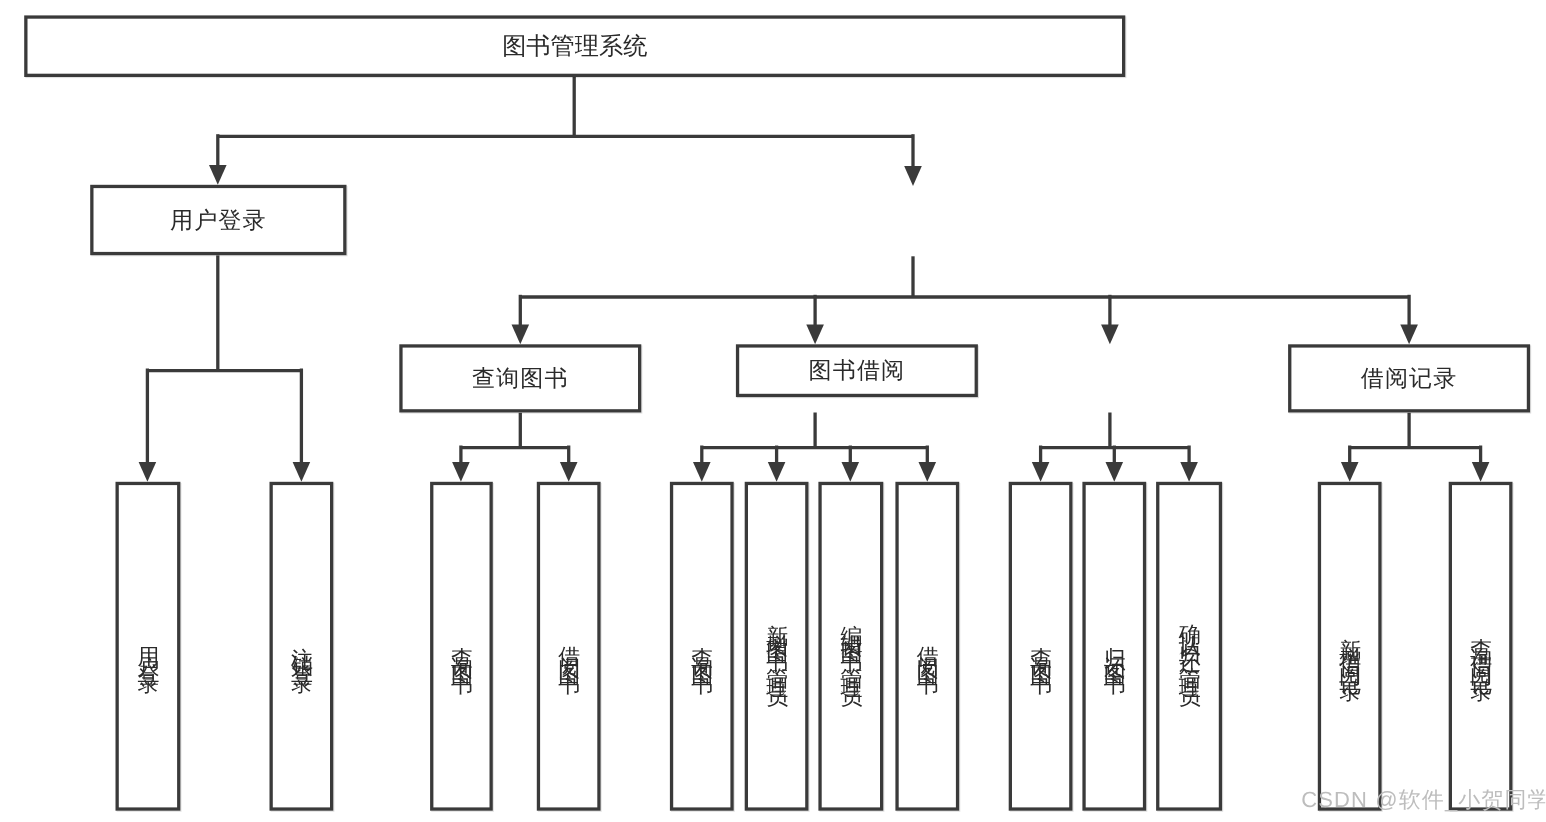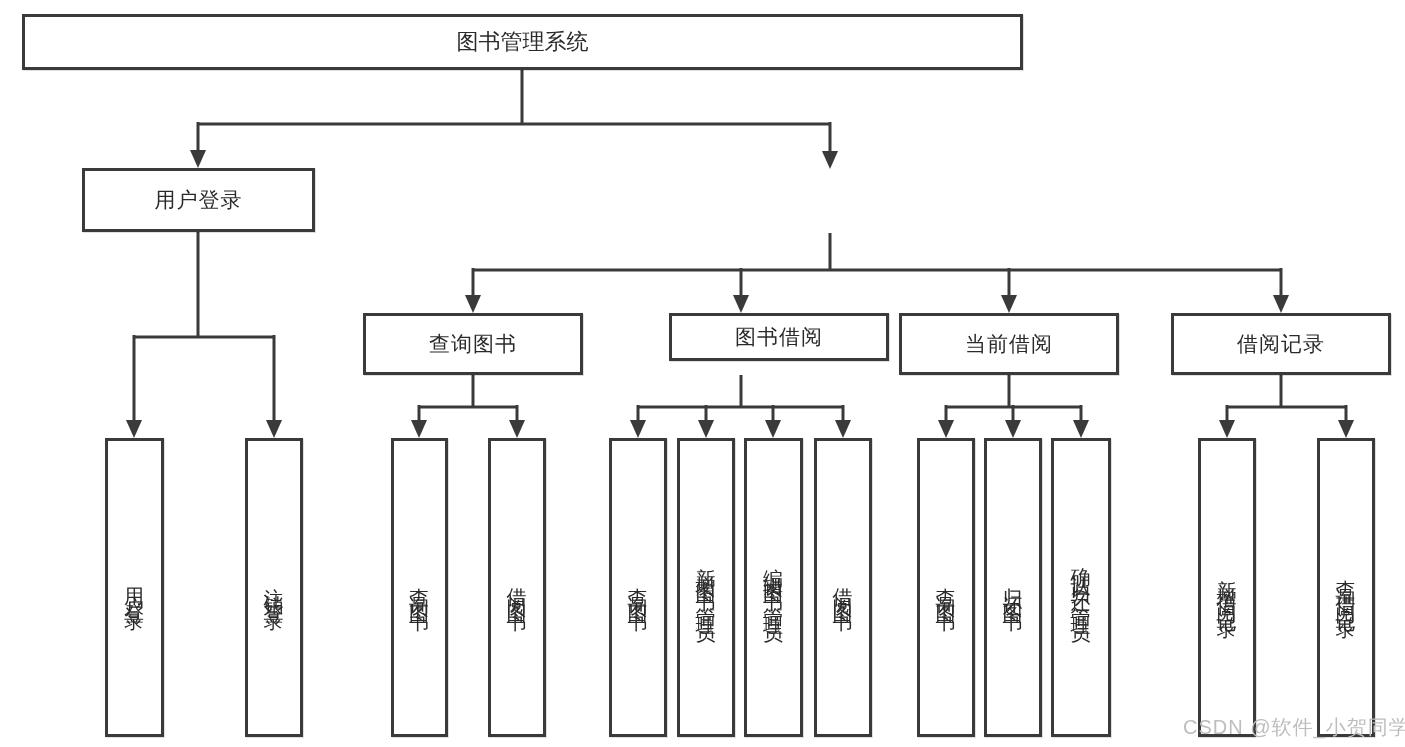--- a/index.html
+++ b/index.html
@@ -137,21 +137,20 @@
     <path d="M1346 405 V422"></path>
       <polygon points="1338,420 1354,420 1346,438"></polygon>
   </svg>
 
   <div class="node root-box" style="left:22px; top:14px; width:1001px; height:56px;">图书管理系统</div>
 
   <div class="node hbox" style="left:82px; top:168px; width:233px; height:64px;">用户登录</div>
 
   <div class="node hbox" style="left:363px; top:313px; width:220px; height:62px;">查询图书</div>
   <div class="node hbox" style="left:631px; top:313px; width:220px; height:48px;margin-left:38px;">图书借阅</div>
-  <div class="node hbox" style="left:899px; top:313px; width:220px; height:62px;">当前借阅</div>
   <div class="node hbox" style="left:1171px; top:313px; width:220px; height:62px;">借阅记录</div>
 
   <div class="node leaf" style="left:105px; top:438px; width:59px; height:299px;">用户登录</div>
   <div class="node leaf" style="left:245px; top:438px; width:58px; height:299px;">注销登录</div>
 
   <div class="node leaf" style="left:391px; top:438px; width:57px; height:299px;">查询图书</div>
   <div class="node leaf" style="left:488px; top:438px; width:58px; height:299px;">借阅图书</div>
 
   <div class="node leaf" style="left:609px; top:438px; width:58px; height:299px;">查询图书</div>
   <div class="node leaf" style="left:677px; top:438px; width:58px; height:299px;">新增图书（管理员）</div>

